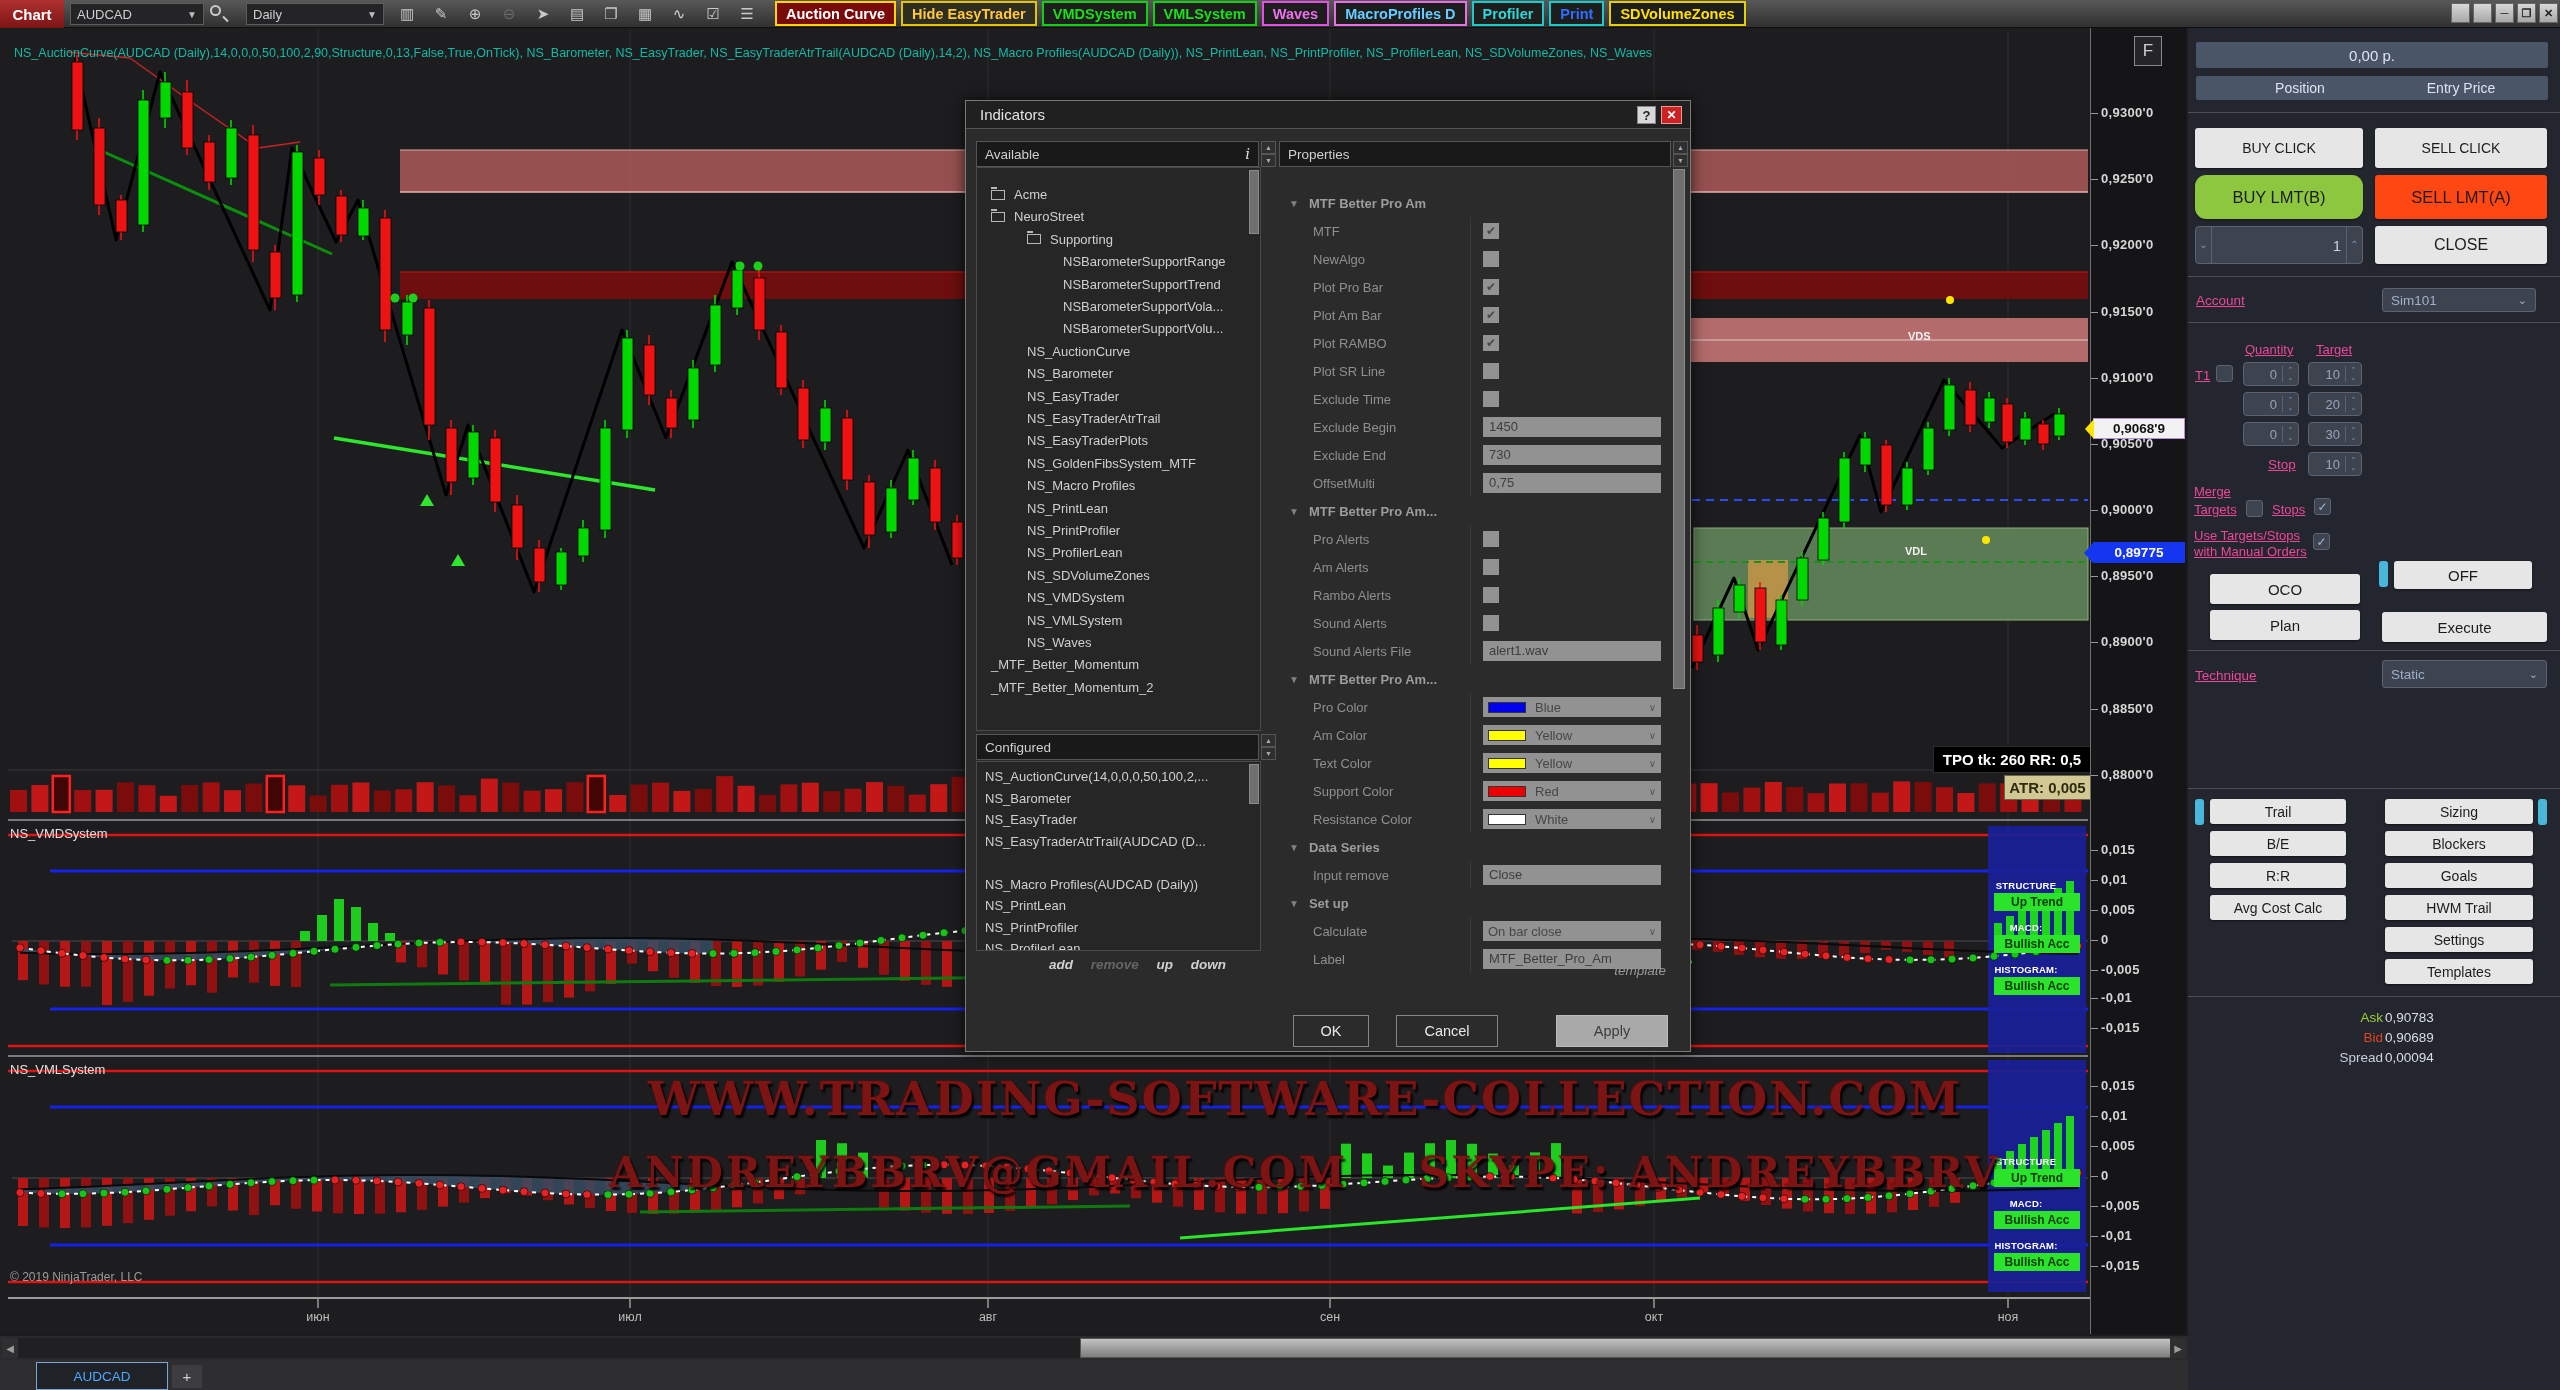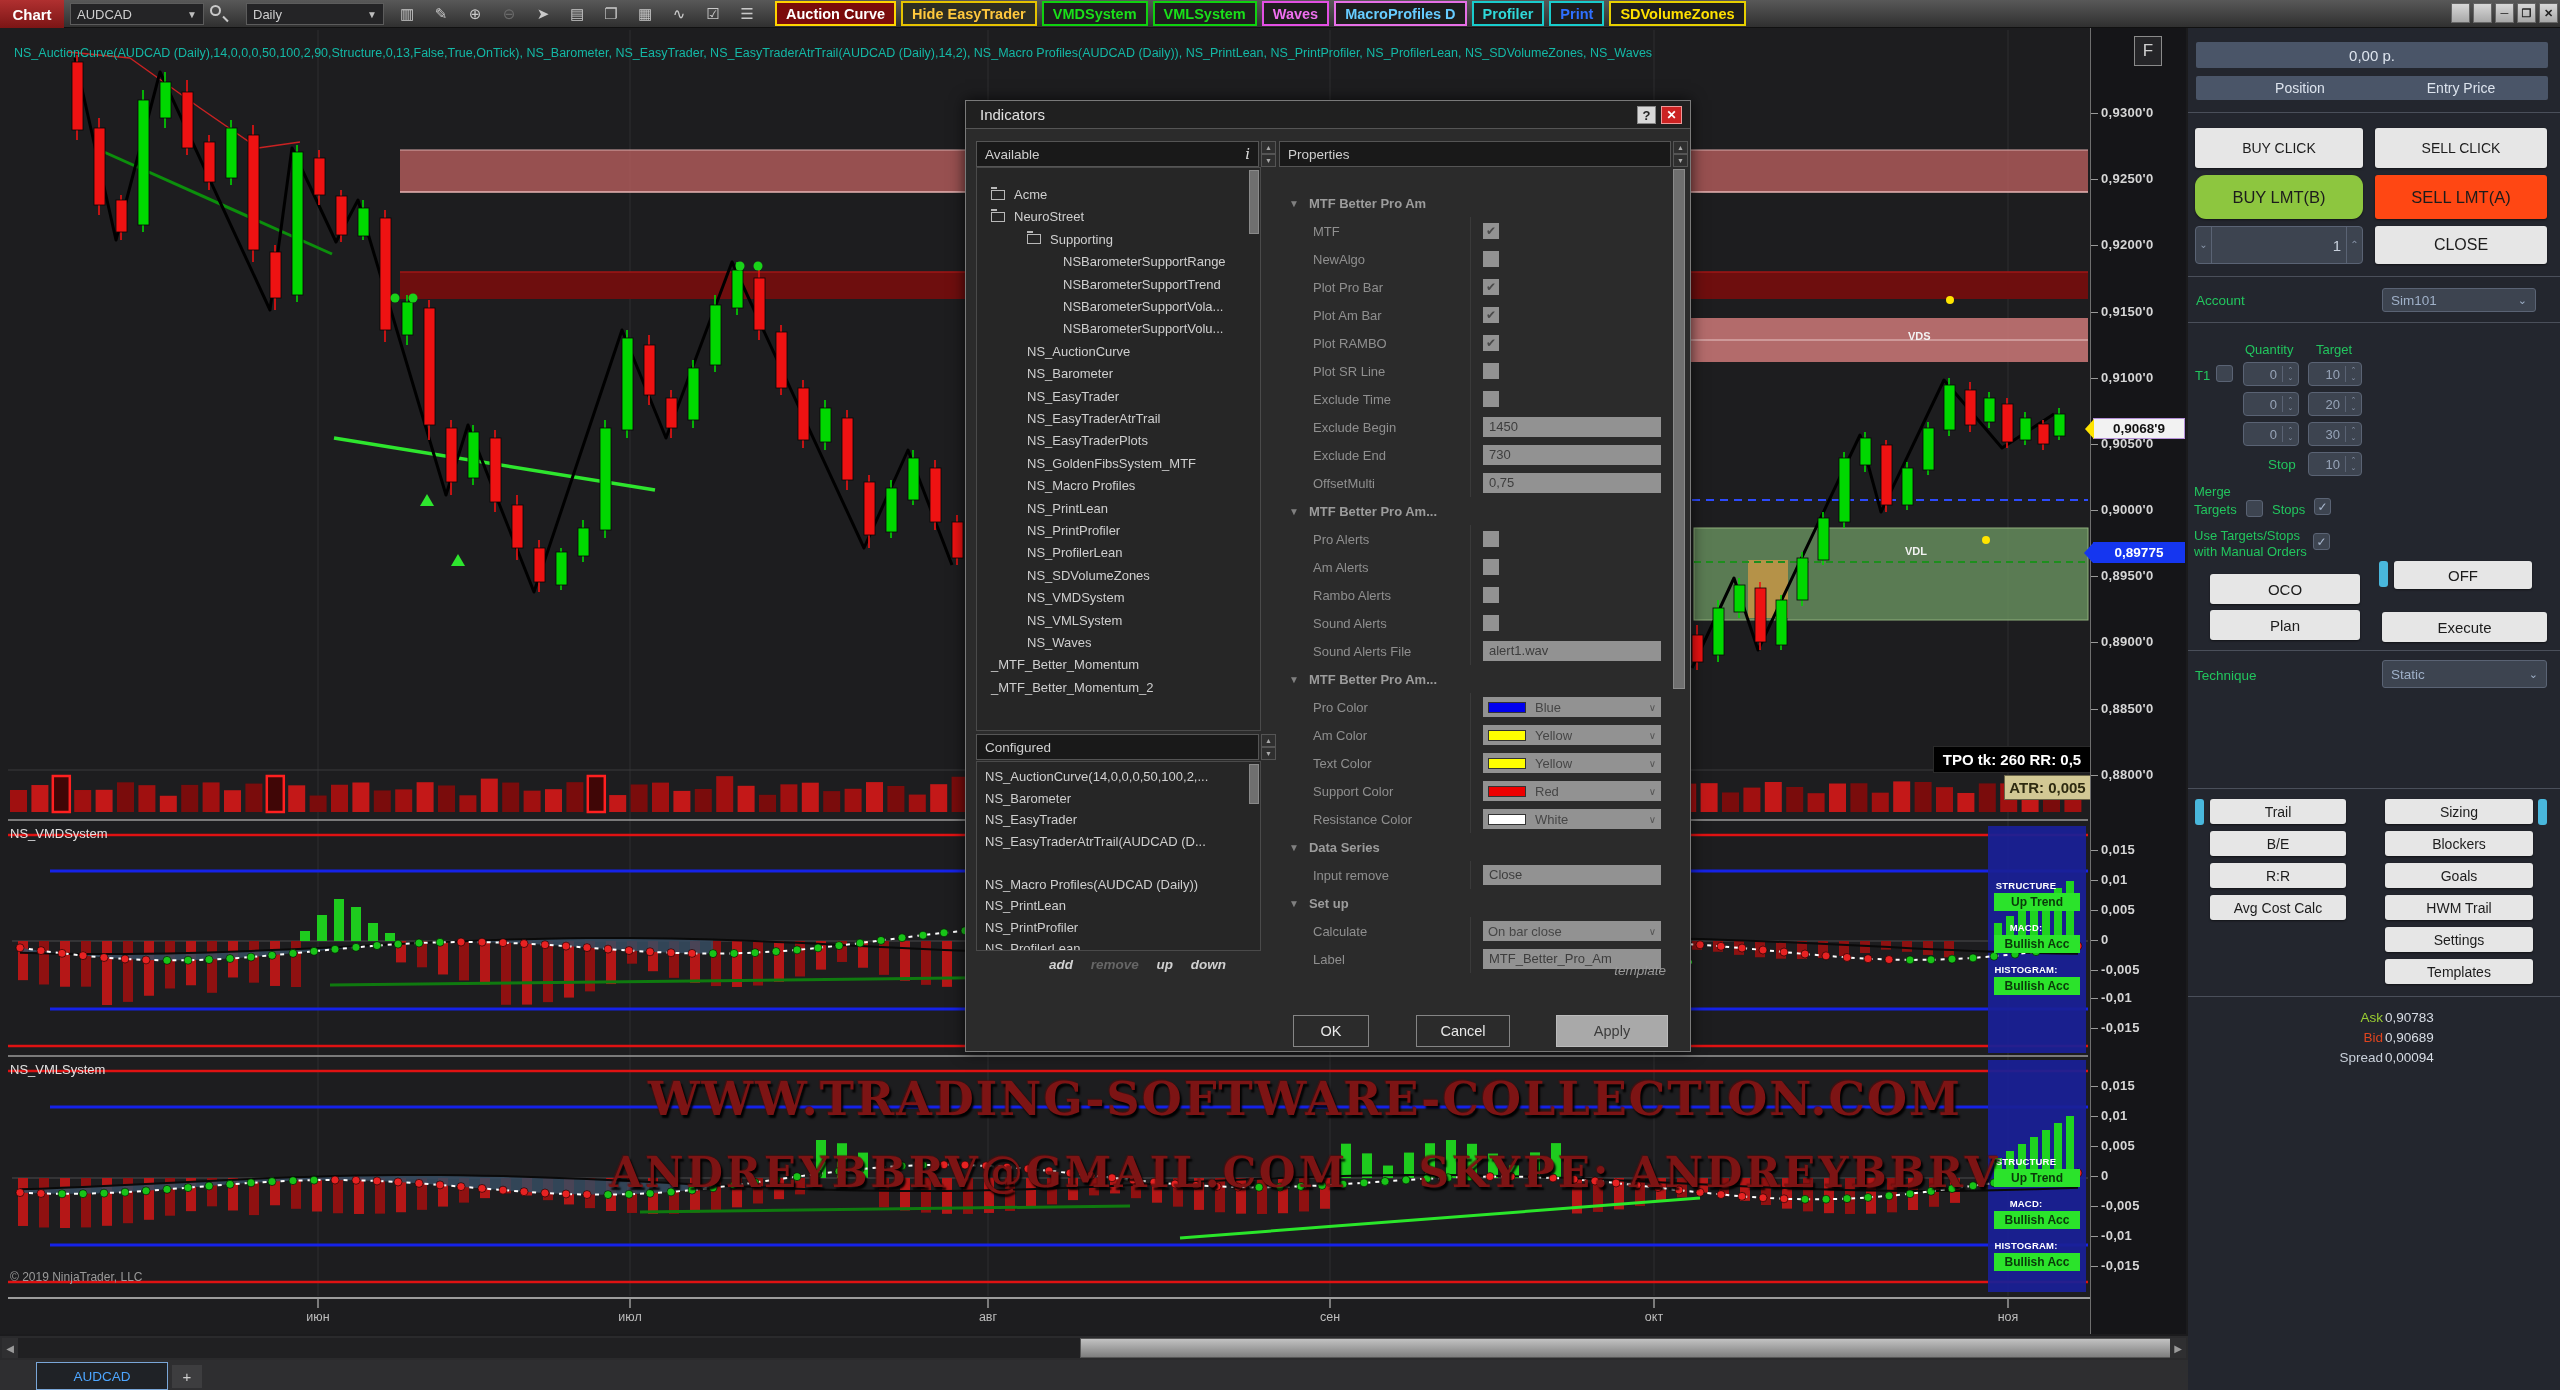--- a/index.html
+++ b/index.html
@@ -144,21 +144,21 @@
     justify-content:center; border-radius:2px; font-size:15px; }
   .tp-btn { position:absolute; background:#e6e6e6; color:#1c1c1c; display:flex; align-items:center;
     justify-content:center; border-radius:3px; font-size:15px; box-shadow:0 1px 2px rgba(0,0,0,.5); }
   .spin { position:absolute; background:#3d4450; border:1px solid #5a6374; border-radius:4px;
     display:flex; align-items:center; color:#97a4b8; }
   .spin .val { flex:1; text-align:right; padding-right:5px; font-size:13px; }
   .spin .arrs { width:16px; border-left:1px solid #5a6374; display:flex; flex-direction:column;
     align-items:center; font-size:7px; line-height:8px; color:#8a97ab; }
   .tp-cb { position:absolute; width:17px; height:17px; background:#3d4450; border:1px solid #5a6374;
     border-radius:3px; color:#a7b6cc; font-size:12px; display:flex; align-items:center; justify-content:center; }
-  .tp-lbl { position:absolute; color:#22c55e; }
+  .tp-lbl { position:absolute; color:#ec4899;text-decoration:underline; }
   .toggle-bar { position:absolute; width:9px; height:26px; background:#49b7dc; border-radius:3px; }
   .tp-dd { position:absolute; background:#3d4450; border:1px solid #5a6374; border-radius:3px;
     color:#9fb0c8; font-size:13.5px; display:flex; align-items:center; padding:0 8px; }
   .tp-dd .chev { margin-left:auto; color:#9fb0c8; font-size:11px; }
   .quote-lbl { position:absolute; width:140px; text-align:right; font-size:13.5px; }
   .quote-val { position:absolute; left:2385px; color:#d8dde5; font-size:13.5px; }
 </style>
 </head>
 <body>
 
@@ -1248,21 +1248,21 @@
           <div class="prop-label">Label</div>
           <div class="prop-ctrl">
             <div class="field">MTF_Better_Pro_Am</div>
           </div>
         </div>
       </div>
     <div class="thumb" style="left:707px;top:68px;width:12px;height:520px;"></div>
 
     <div id="template-link">template</div>
     <div class="dlg-btn" style="left:327px;width:76px;">OK</div>
-    <div class="dlg-btn" style="left:450px;width:94px;">Cancel</div>
+    <div class="dlg-btn" style="left:430px;width:102px;">Cancel</div>
     <div class="dlg-btn" id="btn-apply" style="left:590px;width:112px;">Apply</div>
   </div>
 
   <div id="trade-panel">
     <div class="tp-slab" style="left:8px;top:14px;width:352px;height:26px;">0,00 p.</div>
     <div class="tp-slab" style="left:8px;top:48px;width:208px;height:24px;font-size:14px;">Position</div>
     <div class="tp-slab" style="left:186px;top:48px;width:174px;height:24px;font-size:14px;">Entry Price</div>
     <div class="tp-div" style="top:84px;"></div>
 
     <div class="tp-btn" style="left:7px;top:100px;width:168px;height:40px;font-size:14px;">BUY CLICK</div>

